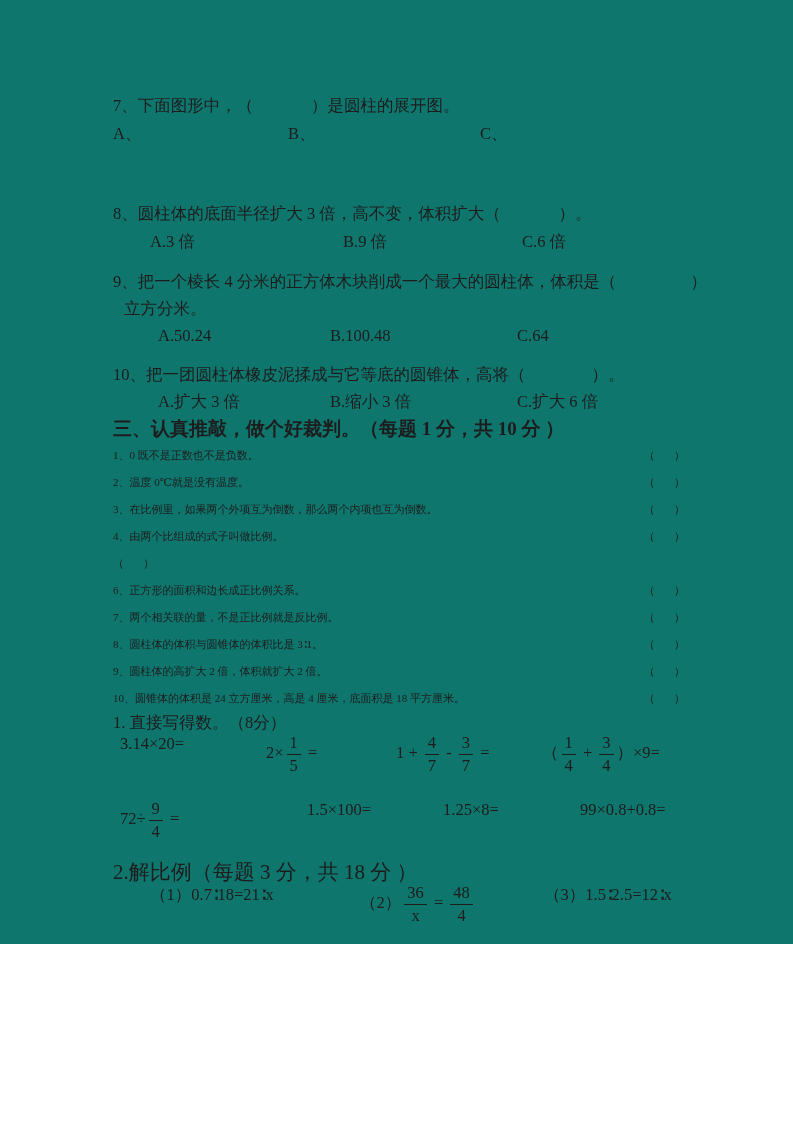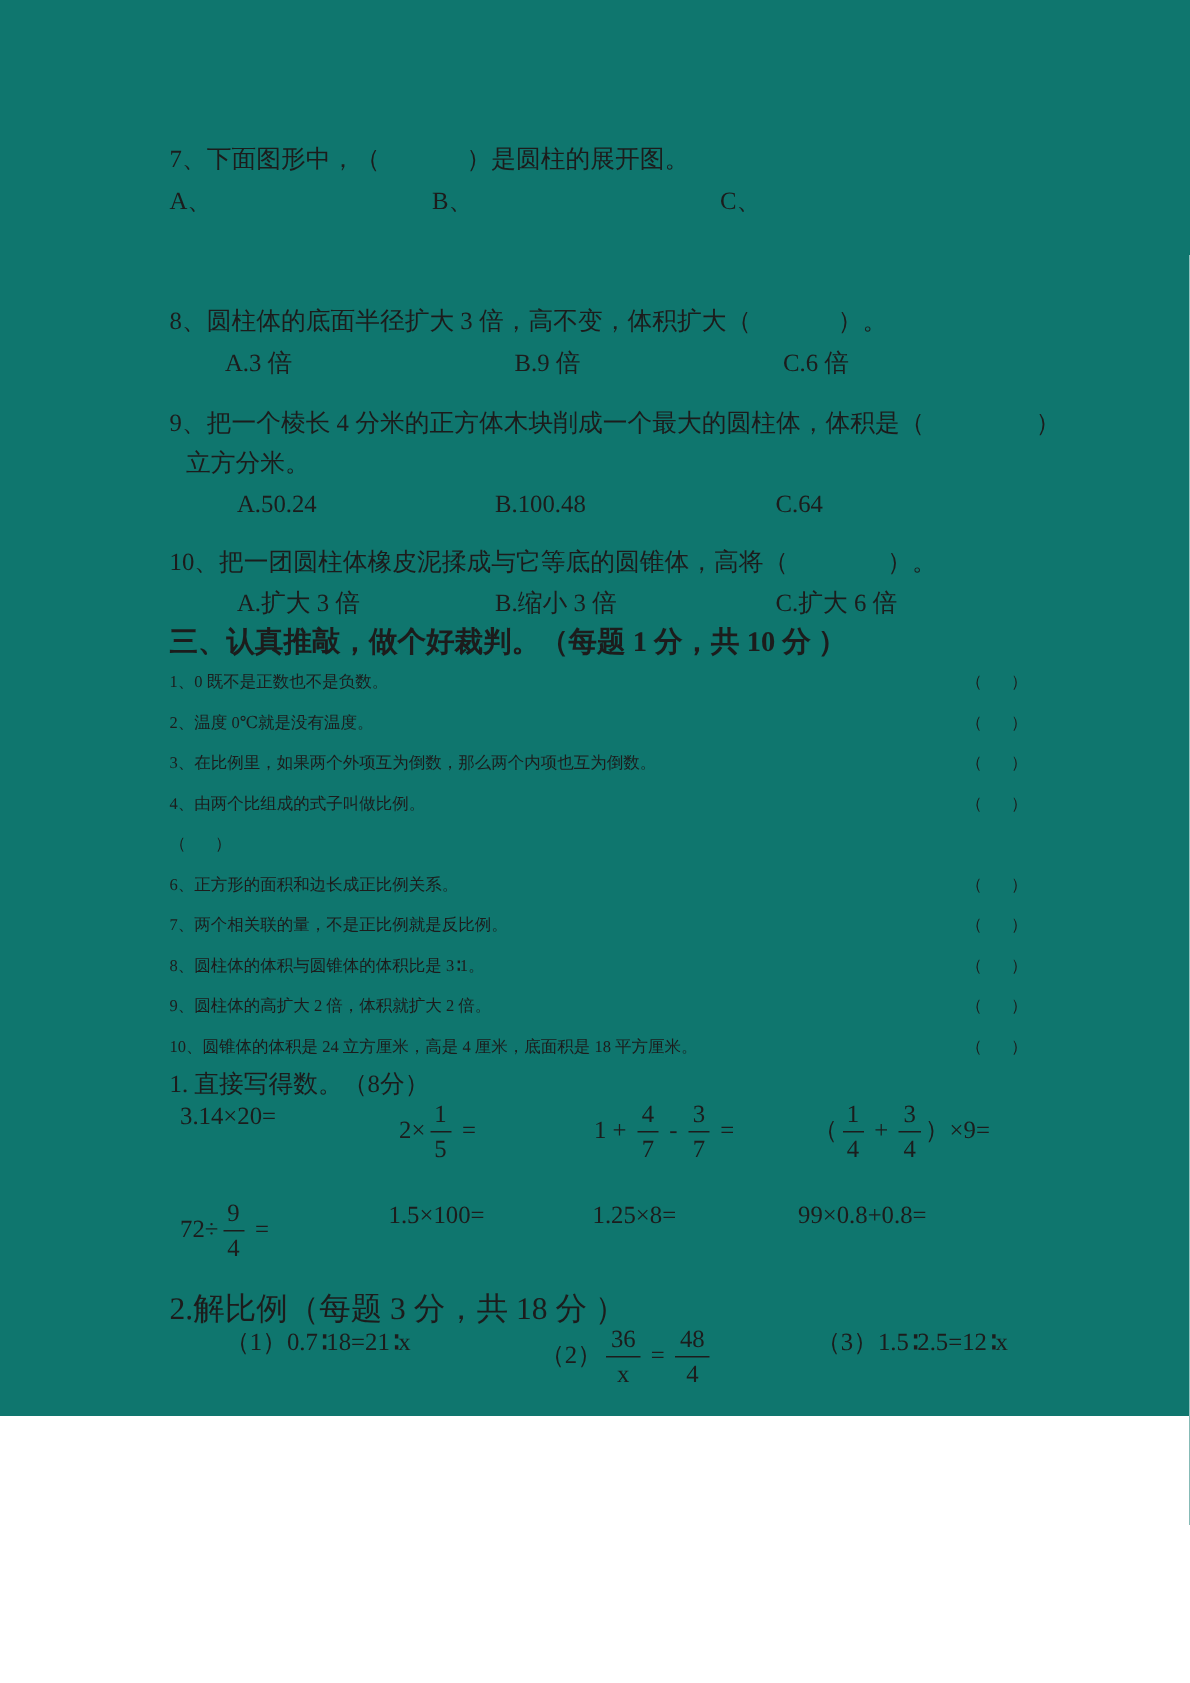--- a/index.html
+++ b/index.html
@@ -40,21 +40,21 @@
   .part-title2{font-size:21px;line-height:24px;margin-top:2px;white-space:nowrap;}
 
   .crow{display:flex;align-items:flex-start;font-size:16.5px;white-space:nowrap;}
   .crow1{height:58px;padding-left:7px;}
   .crow2{height:58px;margin-top:8px;padding-left:7px;}
   .crow3{height:62px;padding-left:15px;}
   .crow1 .cell:nth-child(1){width:146px;}
   .crow1 .cell:nth-child(2){width:130px;}
   .crow1 .cell:nth-child(3){width:146px;}
   .crow2 .cell:nth-child(1){width:139px;}
-  .crow2 .cell:nth-child(2){width:136px;}
+  .crow2 .cell:nth-child(2){width:136px;margin-left:48px;}
   .crow2 .cell:nth-child(3){width:137px;}
   .crow3 .cell:nth-child(1){width:210px;margin-left:22px;}
   .crow3 .cell:nth-child(2){width:184px;}
 
   .frac{
     display:inline-block;vertical-align:middle;
     text-align:center;line-height:1.1;margin:0 3px;
   }
   .frac .fnum{display:block;padding:0 3px 2px;}
   .frac .fden{display:block;border-top:1px solid #1c1c1c;padding:2px 3px 0;}

